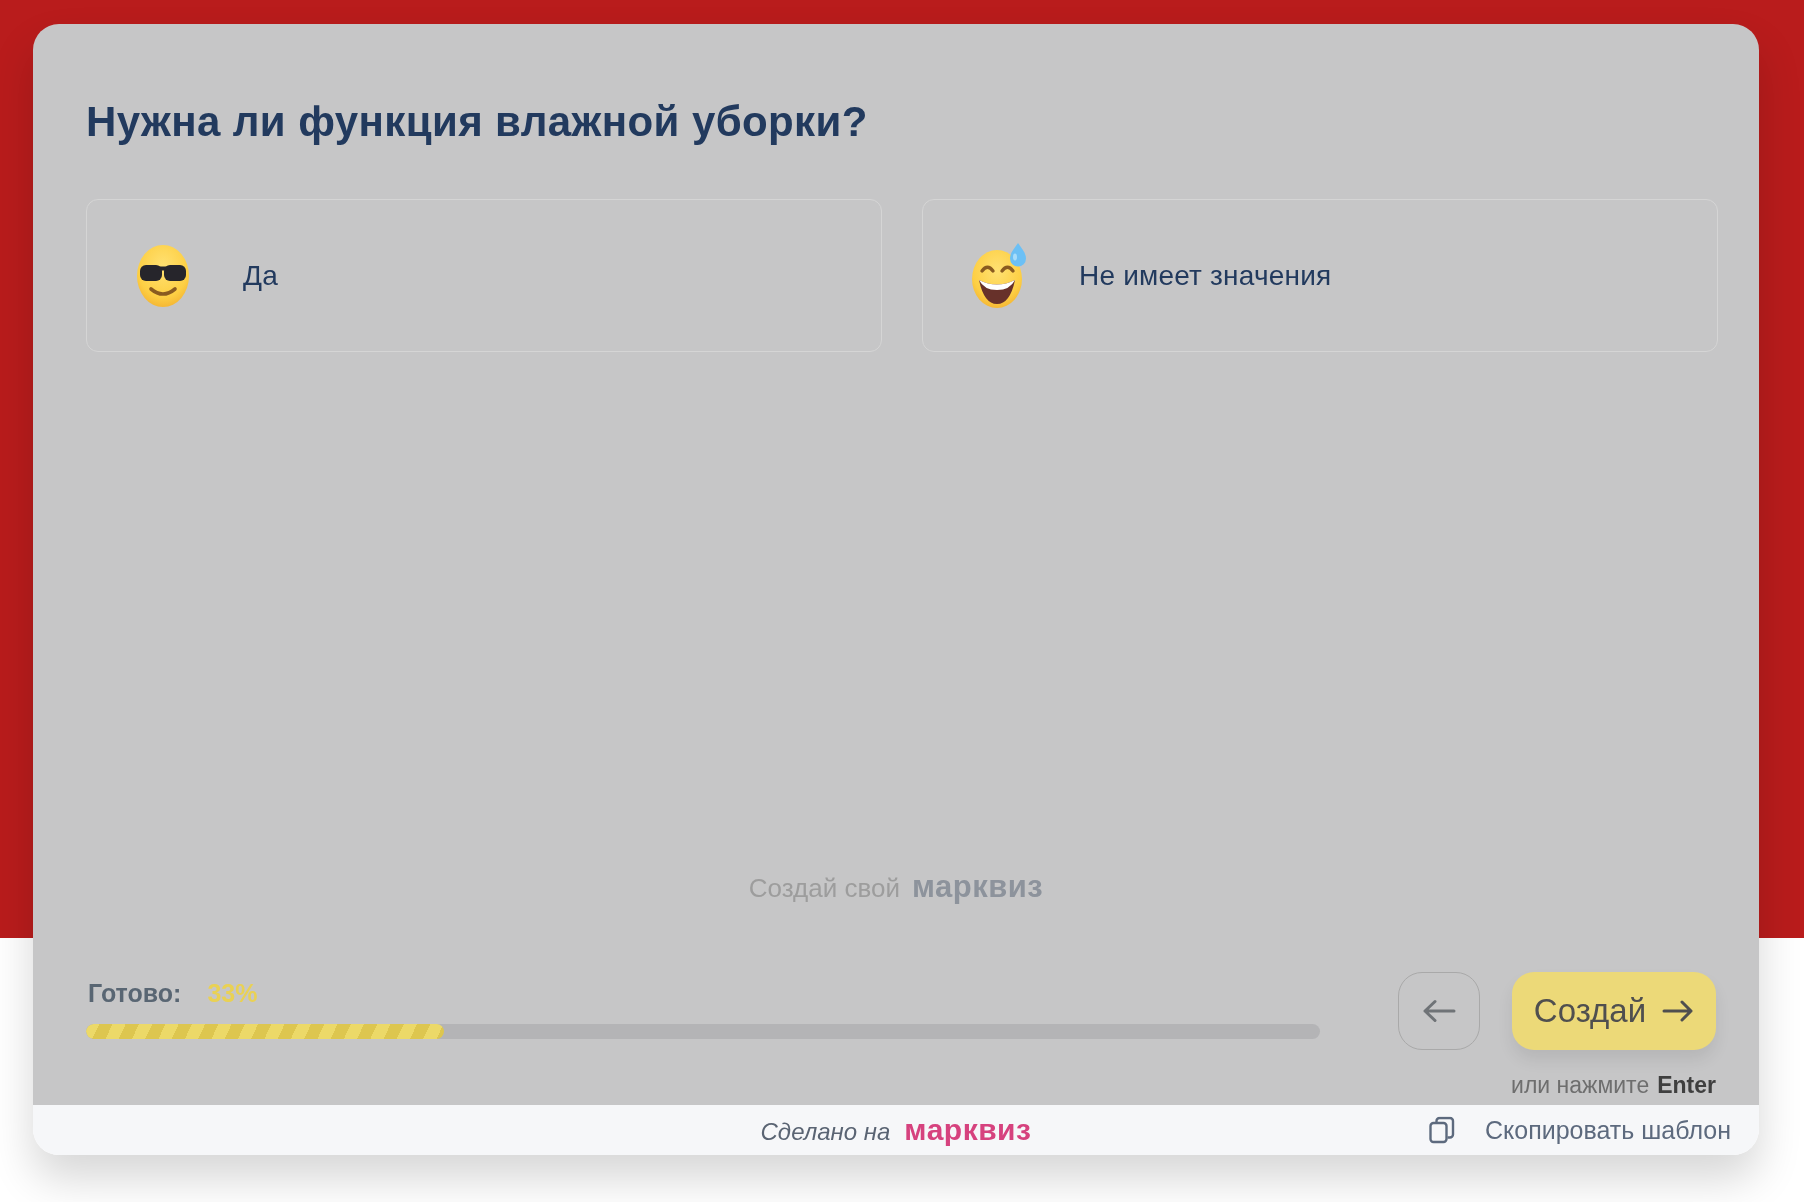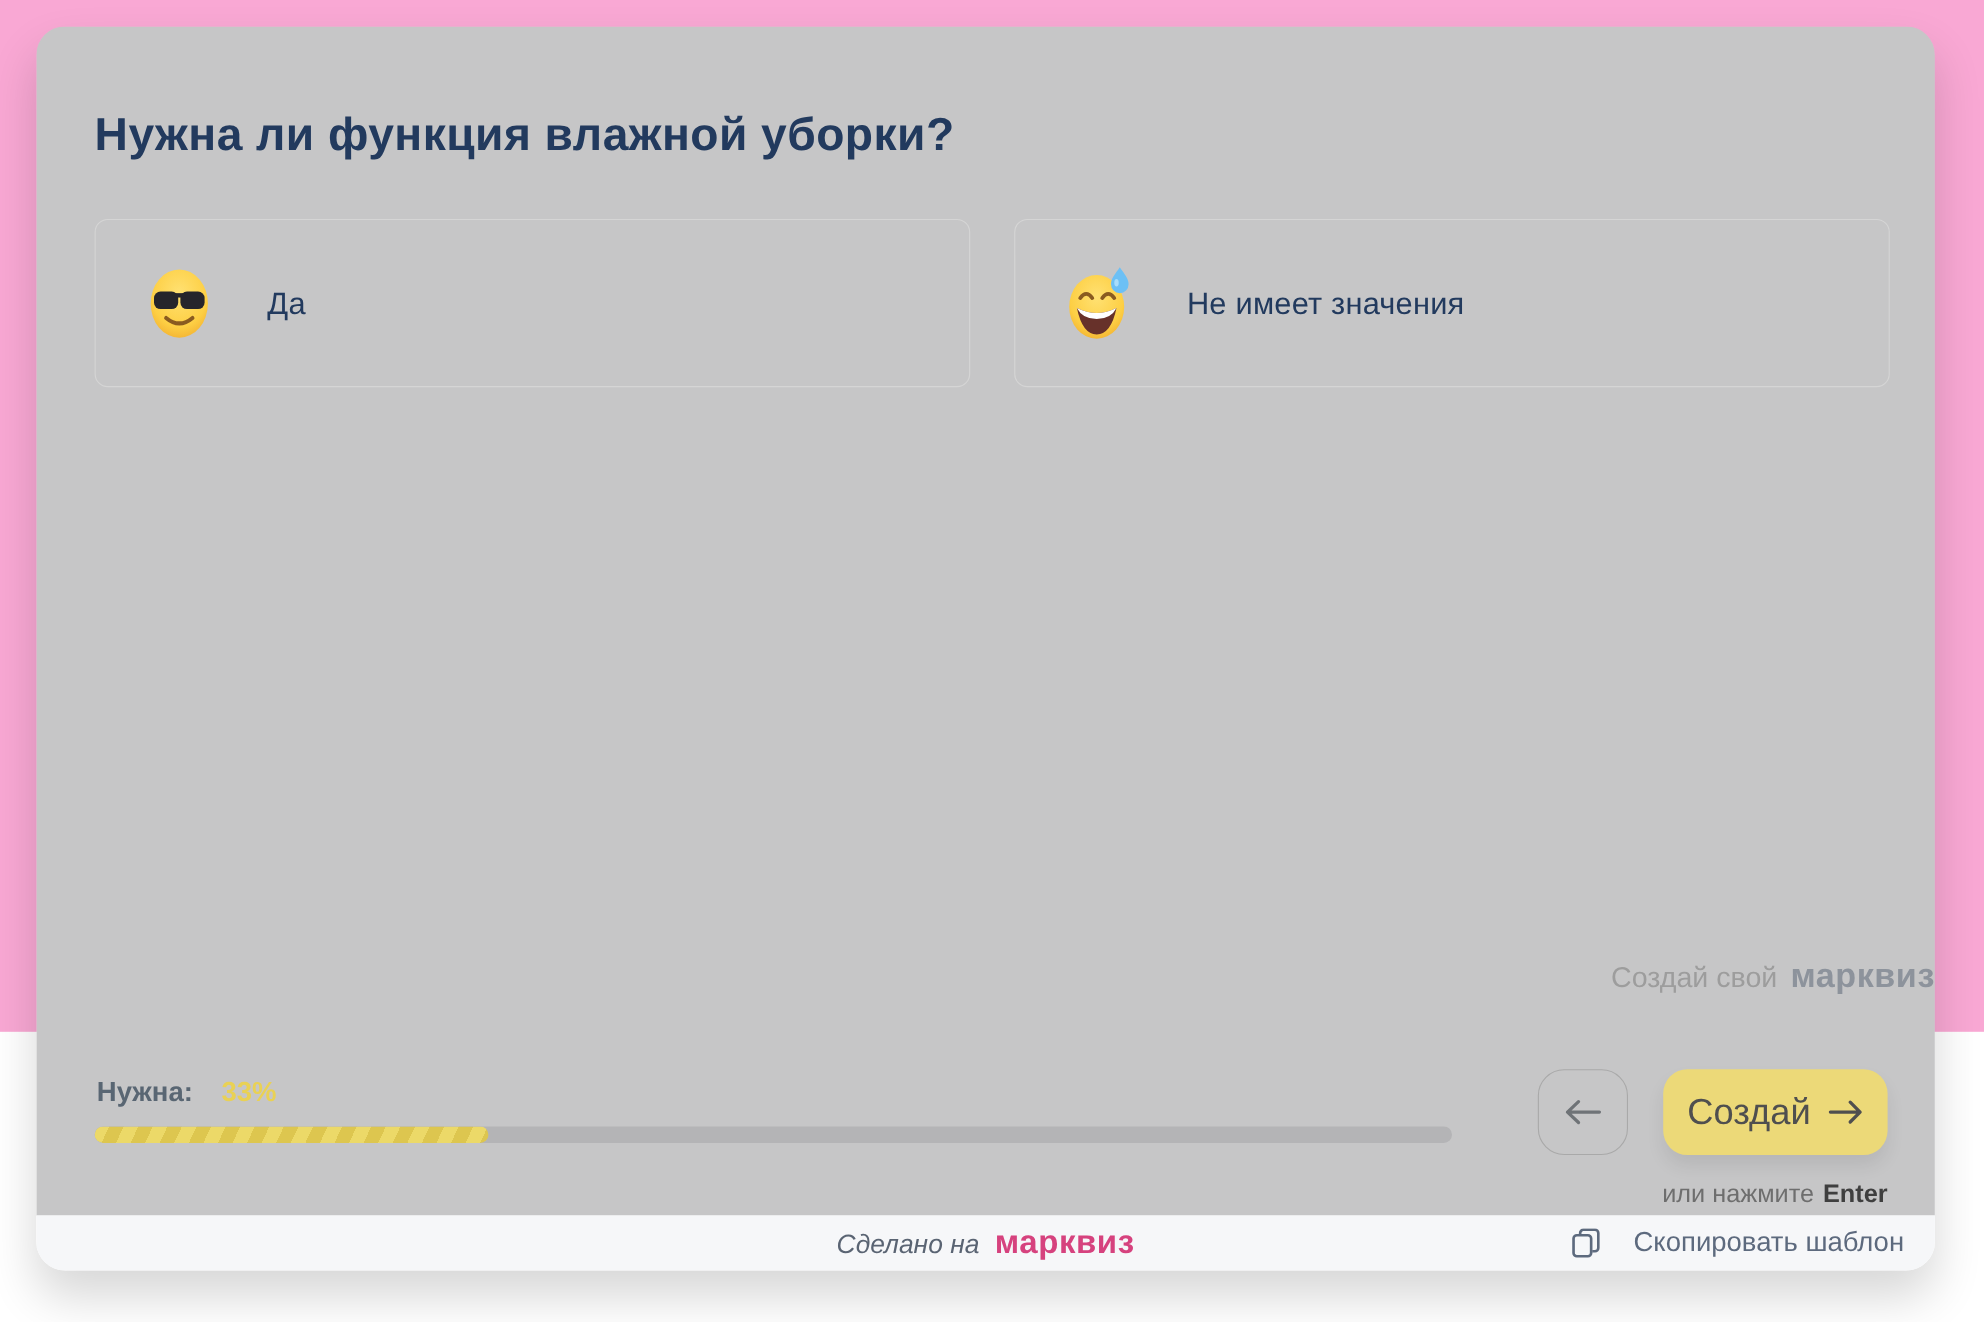--- a/index.html
+++ b/index.html
@@ -1,18 +1,18 @@
 <!DOCTYPE html>
 <html><head>
 <meta charset="utf-8">
 <style>
   * { margin:0; padding:0; box-sizing:border-box; }
   html,body { width:1804px; height:1202px; background:#ffffff; font-family:"Liberation Sans", sans-serif; overflow:hidden; }
 
-  .page { position:relative; width:1804px; height:938px; background:#f9a8d4; }
+  .page { position:relative; width:1804px; height:938px; background:#b91c1c; }
 
   .card {
     position:absolute; left:33px; top:24px; width:1726px; height:1131px;
     border-radius:26px; overflow:hidden;
     box-shadow:0 24px 44px rgba(0,0,0,.16);
   }
   .card-body { position:absolute; left:0; right:0; top:0; bottom:50px; background:#c6c6c7; }
 
   .question-title {
     position:absolute; left:53px; top:74px;
@@ -25,21 +25,21 @@
   }
   .option {
     height:153px; border:1px solid #d5d5d5; border-radius:12px;
     display:flex; align-items:center; gap:46px; padding:0 40px 0 42px;
     cursor:pointer; background:transparent;
   }
   .option .emoji { width:68px; height:68px; flex:none; }
   .option .option-label { font-size:28px; color:#223a5e; letter-spacing:.2px; }
 
   .watermark {
-    position:absolute; left:0; right:0; top:845px; text-align:right;
+    position:absolute; left:0; right:0; top:845px; text-align:center;
     font-size:26px; color:#9d9d9d; cursor:pointer;
   }
   .watermark .wm-brand { font-size:31px; font-weight:700; color:#8d939c; margin-left:12px; letter-spacing:.5px; }
 
   .progress-label { position:absolute; left:55px; top:955px; font-size:25px; font-weight:700; color:#596673; }
   .progress-label .pct { color:#e9d154; margin-left:26px; }
 
   .progress-track {
     position:absolute; left:53px; top:1000px; width:1234px; height:15px;
     border-radius:8px; background:#b4b4b6; overflow:hidden;
@@ -131,21 +131,21 @@
           <span class="option-label">Не имеет значения</span>
         </div>
 
       </div>
 
       <div class="watermark">
         <span>Создай свой</span><span class="wm-brand">марквиз</span>
       </div>
 
       <div class="progress-label">
-        <span>Нужна:</span><span class="pct">33%</span>
+        <span>Готово:</span><span class="pct">33%</span>
       </div>
 
       <div class="progress-track">
         <div class="progress-fill" style="width: 29%;"></div>
       </div>
 
       <div class="back-btn">
         <svg width="36" height="26" viewBox="0 0 36 26">
           <path d="M33 13 H4 M14 3.5 L4 13 L14 22.5" stroke="#6f7377" stroke-width="3" fill="none" stroke-linecap="round" stroke-linejoin="round"></path>
         </svg>

